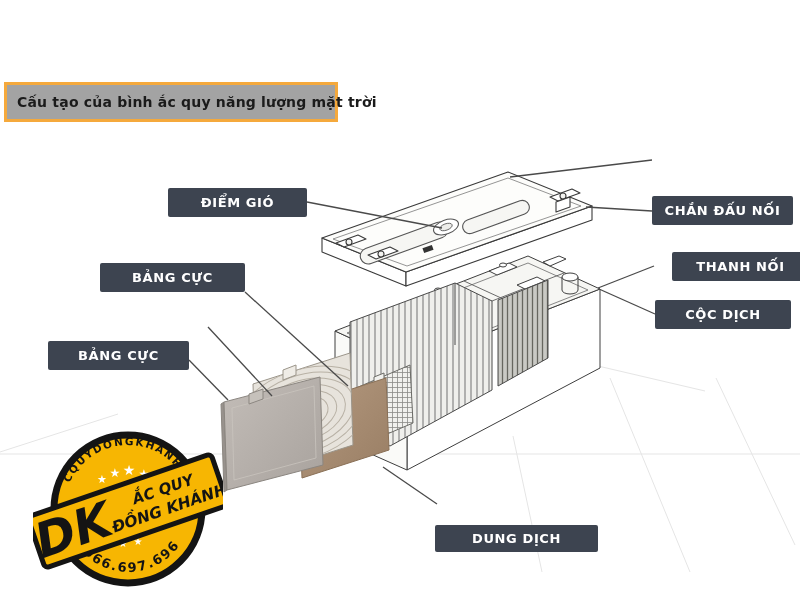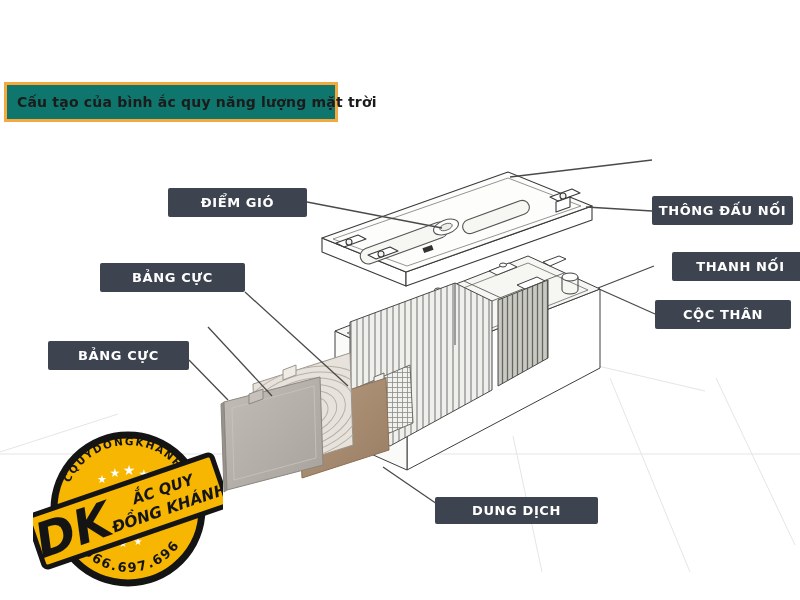--- a/index.html
+++ b/index.html
@@ -4,39 +4,39 @@
 <style>
   html,body{margin:0;padding:0;}
   body{
     width:800px;height:600px;overflow:hidden;background:#ffffff;position:relative;
     font-family:"DejaVu Sans","Liberation Sans",sans-serif;
   }
   .stage{position:absolute;inset:0;width:800px;height:600px;}
   svg.diagram{position:absolute;left:0;top:0;width:800px;height:600px;z-index:1;}
   .title-box{
     position:absolute;left:4px;top:82px;width:308px;z-index:5;
-    background:#0f766e;border:3px solid var(--title-border,#f5a93c);
+    background:#a3a3a3;border:3px solid var(--title-border,#f5a93c);
     color:#1b1b1b;font-size:14px;font-weight:bold;line-height:34px;
     padding:0 10px;letter-spacing:.2px;white-space:nowrap;
   }
   .label{
     position:absolute;z-index:5;height:29px;line-height:29px;text-align:center;
     background:var(--label-bg,#3d4450);color:var(--label-text,#ffffff);
     font-size:13px;font-weight:bold;letter-spacing:.6px;border-radius:2px;
     white-space:nowrap;
   }
   #lb-thong-gio{left:168px;top:188px;width:139px;}
   #lb-bang-cuc-top{left:100px;top:263px;width:145px;}
   #lb-tam-chan{left:72px;top:300px;width:139px;}
   #lb-bang-cuc-bottom{left:48px;top:341px;width:141px;}
   #lb-than-vo{left:652px;top:146px;width:139px;}
   #lb-diem-dau-noi{left:652px;top:196px;width:141px;}
   #lb-thanh-noi{left:672px;top:252px;width:137px;}
   #lb-coc-binh{left:655px;top:300px;width:136px;}
-  #lb-dung-dich{left:435px;top:497px;width:163px;height:27px;line-height:27px;}
+  #lb-dung-dich{left:435px;top:525px;width:163px;height:27px;line-height:27px;}
   svg.badge{position:absolute;left:33px;top:423px;width:190px;height:180px;z-index:6;}
   .badge text{font-family:"DejaVu Sans","Liberation Sans",sans-serif;}
 </style>
 </head>
 <body>
 
 <div class="stage">
 
   <svg class="diagram" viewBox="0 0 800 600">
     <defs>
@@ -180,23 +180,23 @@
     </g>
   </svg>
 
   <div class="title-box">
     <span>Cấu tạo của bình ắc quy năng lượng mặt trời</span>
   </div>
 
   <div class="label" id="lb-thong-gio">ĐIỂM GIÓ</div>
   <div class="label" id="lb-bang-cuc-top">BẢNG CỰC</div>
   <div class="label" id="lb-bang-cuc-bottom">BẢNG CỰC</div>
-  <div class="label" id="lb-diem-dau-noi">THÔNG ĐẤU NỐI</div>
+  <div class="label" id="lb-diem-dau-noi">CHẮN ĐẤU NỐI</div>
   <div class="label" id="lb-thanh-noi">THANH NỐI</div>
-  <div class="label" id="lb-coc-binh">CỘC THÂN</div>
+  <div class="label" id="lb-coc-binh">CỘC DỊCH</div>
   <div class="label" id="lb-dung-dich">DUNG DỊCH</div>
 
   <svg class="badge" viewBox="0 0 190 180">
     <defs>
       <path id="arcTop" d="M34.9,64.1 A64,64 0 0 1 155.1,64.1"></path>
       <path id="arcBot" d="M43.4,122.1 A63,63 0 0 0 146.6,122.1"></path>
     </defs>
     <circle cx="95" cy="86" r="74" style="fill:var(--badge-yellow,#f7b602);stroke:var(--badge-ink,#141414);" stroke-width="7"></circle>
     <text font-size="10.5" font-weight="bold" letter-spacing="1.6" style="fill:var(--badge-ink,#141414);">
       <textPath href="#arcTop" startOffset="50%" text-anchor="middle">ACQUYDONGKHANH.VN</textPath>

